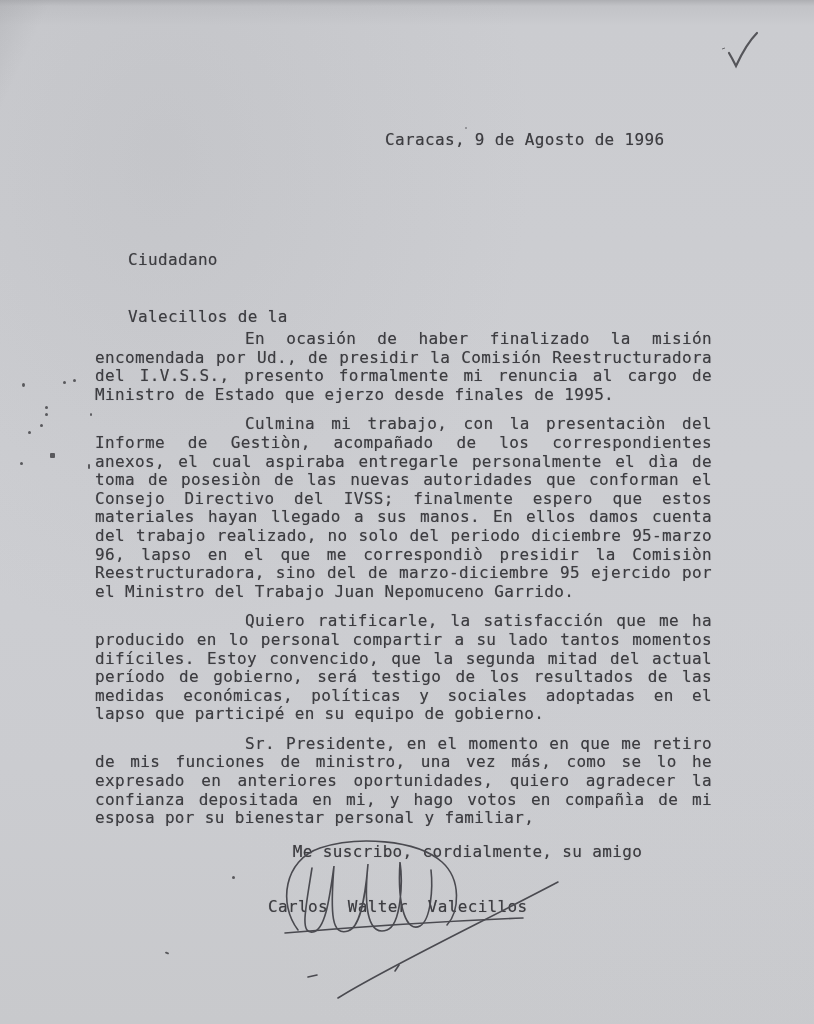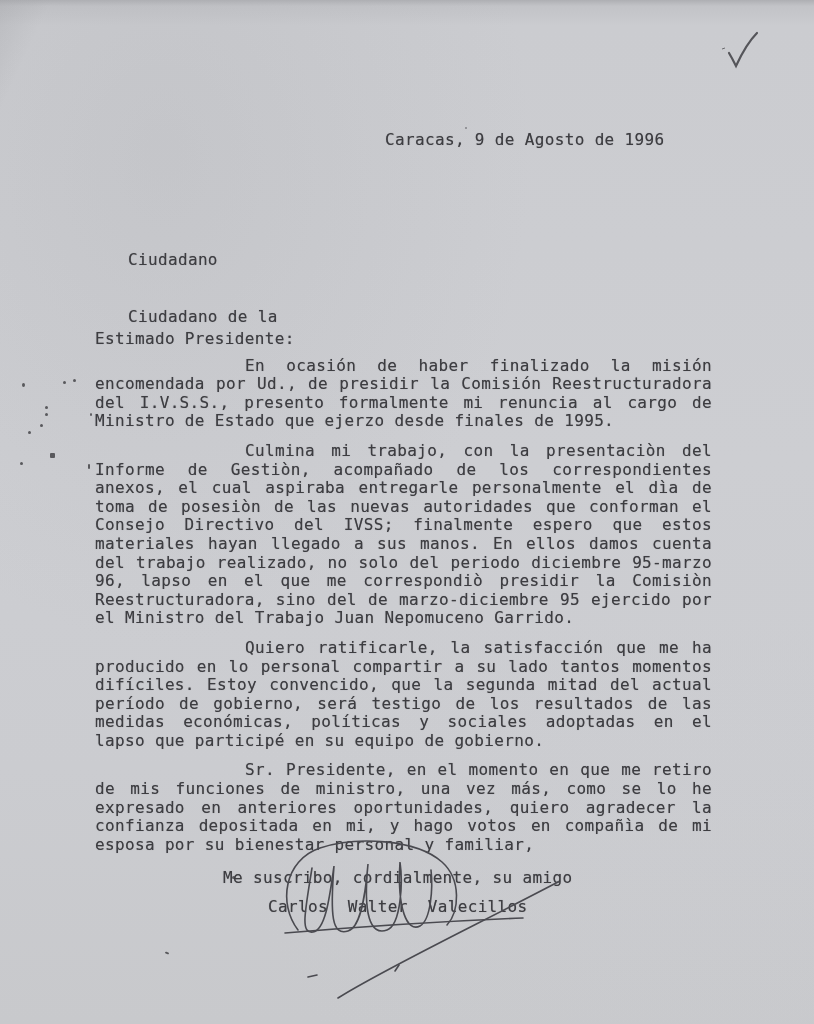--- a/index.html
+++ b/index.html
@@ -28,42 +28,41 @@
   .body-block {
     position:absolute; left:95px; top:330px; width:617px;
     font-size:16px; letter-spacing:0.35px; line-height:18.6px;
   }
   .salutation { margin:0 0 8px 0; }
   .body-block p {
     margin:0 0 11px 0;
     text-align: justify;
     text-indent: 150px;
   }
-  .closing { margin:14px 0 0 128px; }
+  .closing { margin:14px 0 0 128px;text-align:center; }
   .typed-name { position:absolute; left:268px; top:897px; white-space:pre; }
   .sig-svg { position:absolute; left:250px; top:830px; }
   .check-svg { position:absolute; left:712px; top:22px; }
   .speck { position:absolute; background:#3c3c40; border-radius:50%; opacity:0.8; }
   .txt { text-shadow: 0 0 0.7px rgba(62,62,68,0.55); }
 </style>
 </head>
 <body>
 
 <div class="paper">
   <div class="texture"></div>
 
   <div class="typeline txt date">Caracas, 9 de Agosto de 1996</div>
 
   <div class="typeline txt recipient">
     <div>Ciudadano</div>
-    <div>Ciudadano de la</div>
+    <div>Valecillos de la</div>
   </div>
 
   <div class="body-block txt">
-    <div class="salutation">Estimado Presidente:</div>
     <p>En ocasión de haber finalizado la misión encomendada por Ud., de presidir la Comisión Reestructuradora del I.V.S.S., presento formalmente mi renuncia al cargo de Ministro de Estado que ejerzo desde finales de 1995.</p>
     <p>Culmina mi trabajo, con la presentaciòn del Informe de Gestiòn, acompañado de los correspondientes anexos, el cual aspiraba entregarle personalmente el dìa de toma de posesiòn de las nuevas autoridades que conforman el Consejo Directivo del IVSS; finalmente espero que estos materiales hayan llegado a sus manos. En ellos damos cuenta del trabajo realizado, no solo del periodo diciembre 95-marzo 96, lapso en el que me correspondiò presidir la Comisiòn Reestructuradora, sino del de marzo-diciembre 95 ejercido por el Ministro del Trabajo Juan Nepomuceno Garrido.</p>
     <p>Quiero ratificarle, la satisfacción que me ha producido en lo personal compartir a su lado tantos momentos difíciles. Estoy convencido, que la segunda mitad del actual período de gobierno, será testigo de los resultados de las medidas económicas, políticas y sociales adoptadas en el lapso que participé en su equipo de gobierno.</p>
     <p>Sr. Presidente, en el momento en que me retiro de mis funciones de ministro, una vez más, como se lo he expresado en anteriores oportunidades,  quiero agradecer la confianza depositada en mi, y hago votos en compañìa de mi esposa por su bienestar personal y familiar,</p>
     <div class="typeline txt closing">Me suscribo, cordialmente, su amigo</div>
   </div>
 
   <div class="typeline txt typed-name">Carlos  Walter  Valecillos</div>
 
   <svg class="sig-svg" width="440" height="180" viewBox="0 0 440 180">

